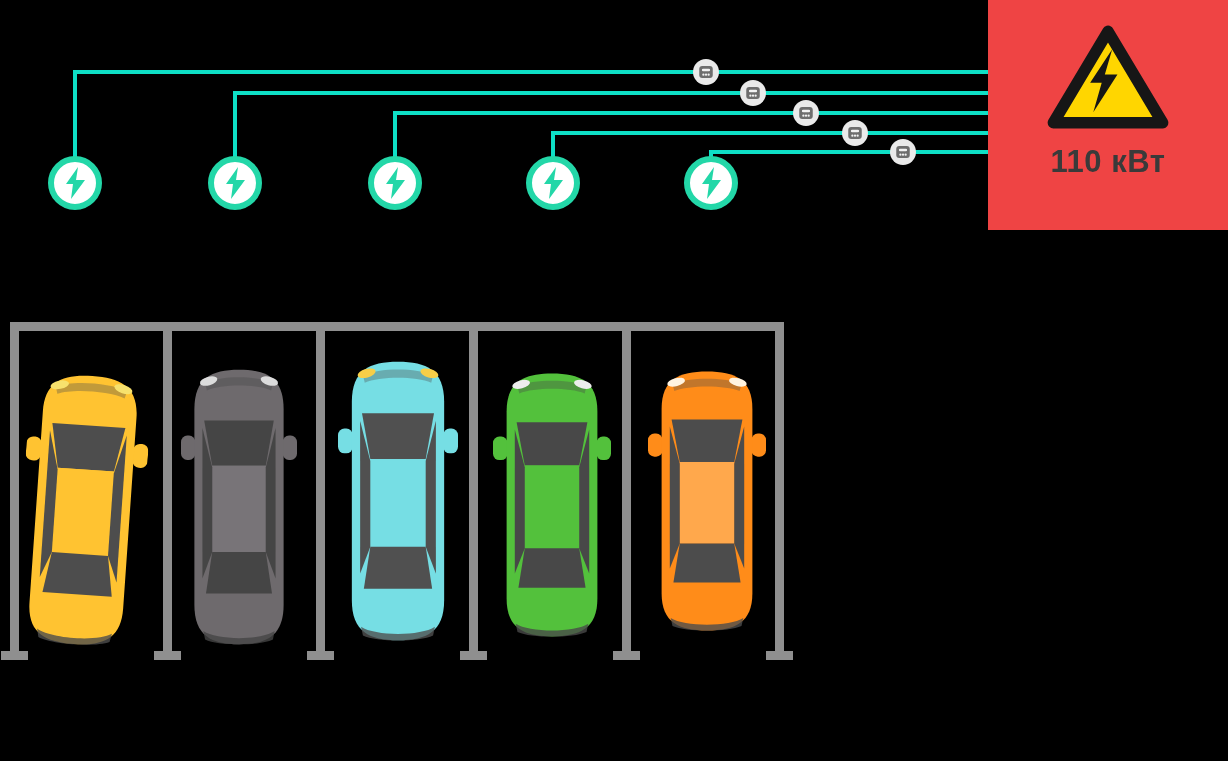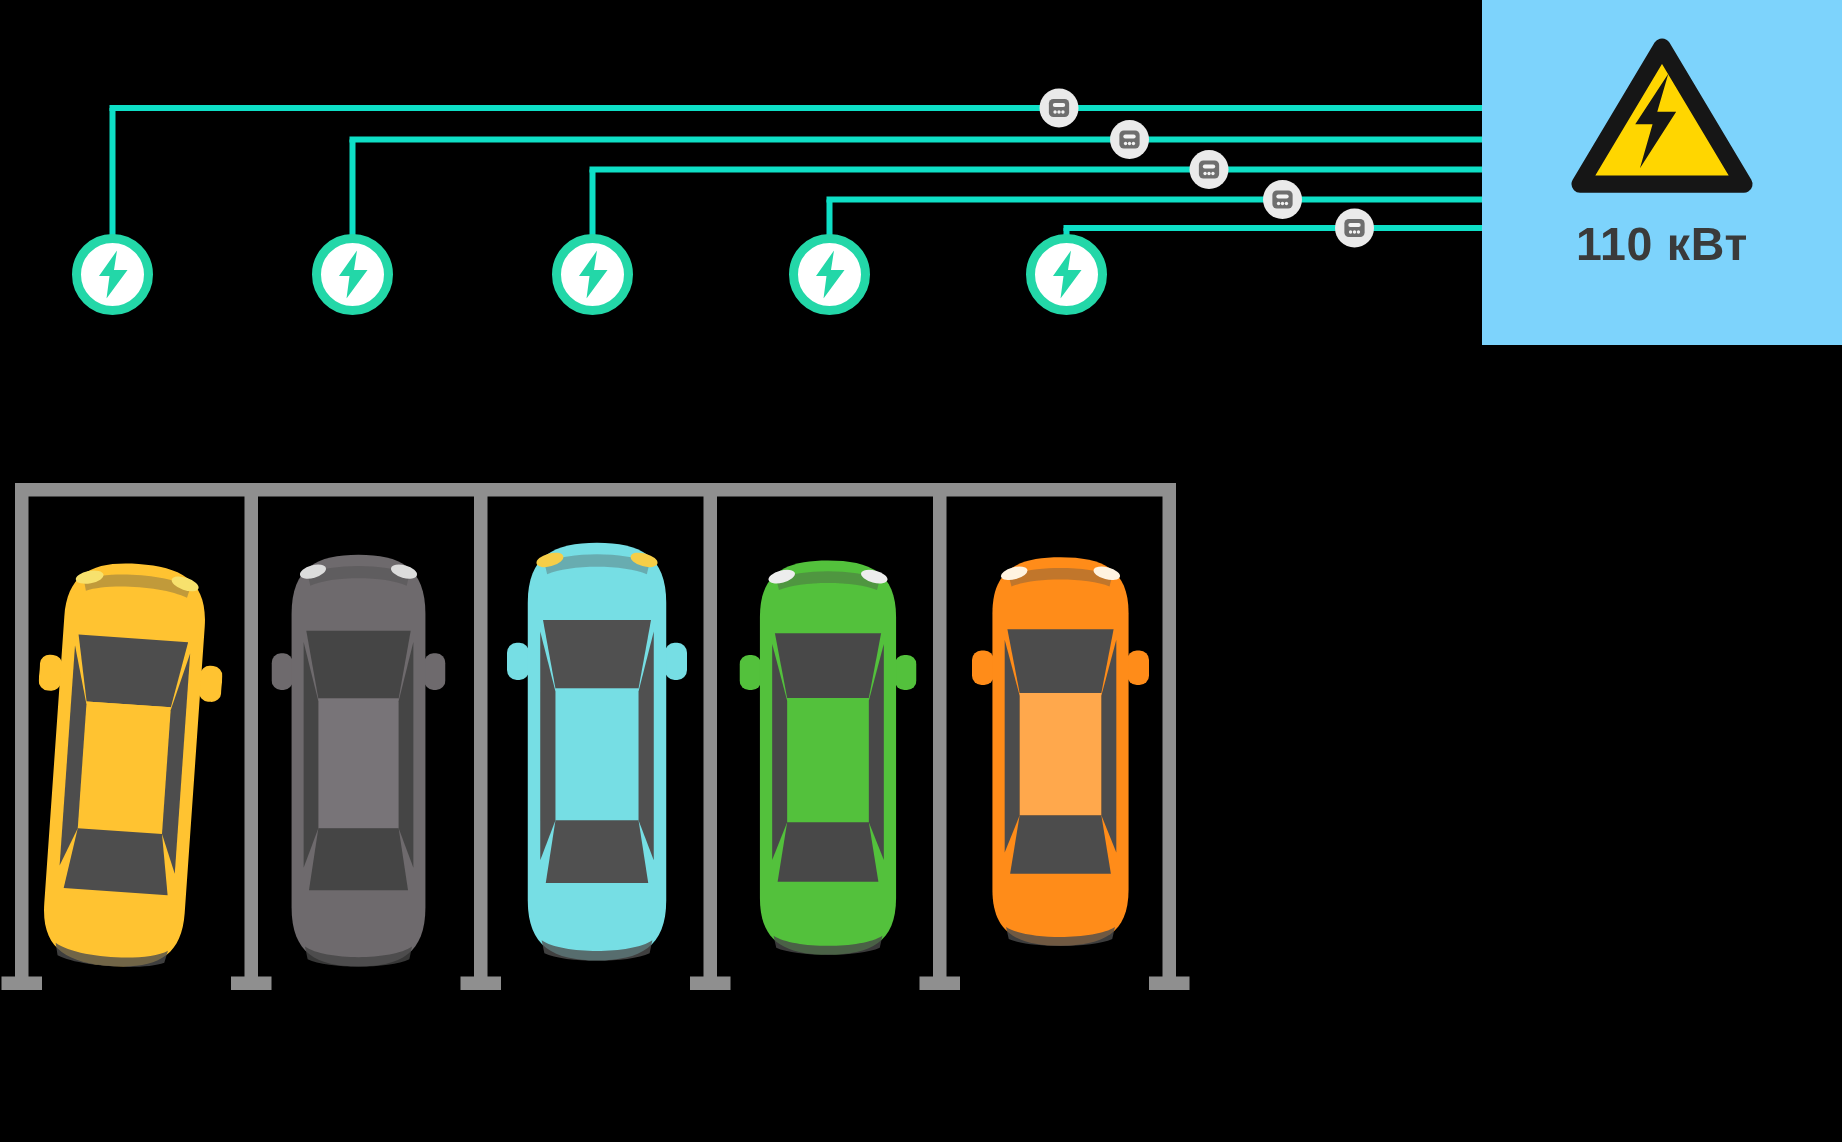--- a/index.html
+++ b/index.html
@@ -29,21 +29,21 @@
   .sign { margin-top:20px; }
   .power-label{
     margin-top:8px; font-size:31px; font-weight:700; letter-spacing:0.5px;
   }
 </style>
 </head>
 <body>
 
 <div id="stage" style="background: rgb(0, 0, 0);">
 
-  <div class="power-box" style="background: #7dd3fc;">
+  <div class="power-box" style="background: #ef4444;">
     <div class="sign">
       <svg width="126" height="112" viewBox="0 0 120 105">
         <path d="M60 10 L112 97 L8 97 Z" stroke-width="11" stroke-linejoin="round" fill="#FFD600" stroke="#161616"></path>
         <path d="M64 27 L43 59 L54 59 L46 87 L69 51 L57 51 Z" fill="#161616"></path>
       </svg>
     </div>
     <div class="power-label" style="color: rgb(58, 58, 58);">110 кВт</div>
   </div>
 
 <div class="wire" style="left: 73px; top: 70px; width: 915px; height: 4px; background: rgb(14, 223, 198);"></div>

